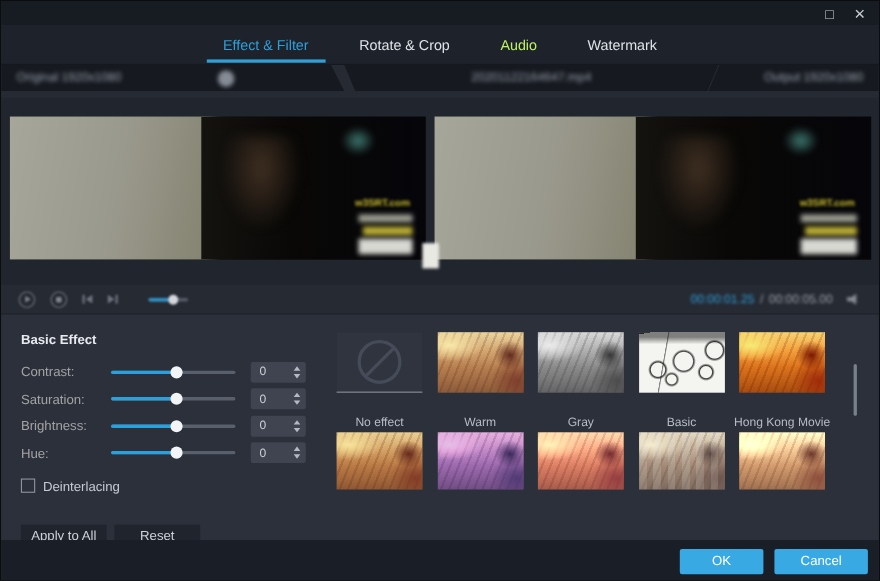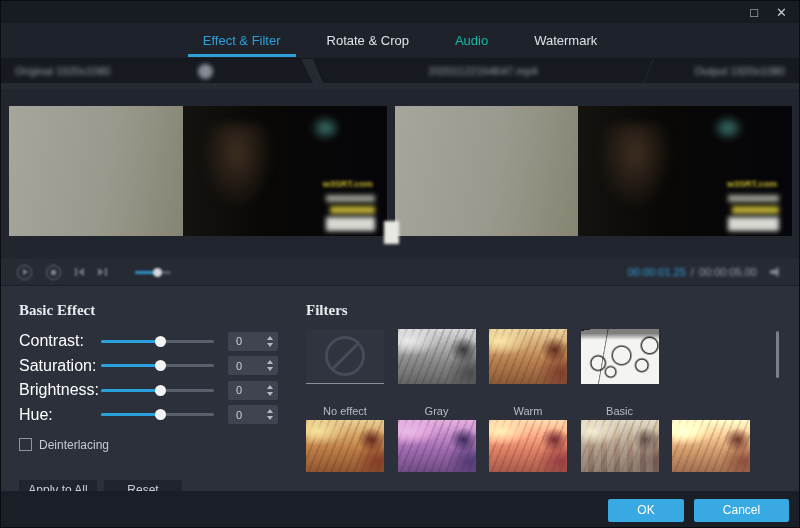--- a/index.html
+++ b/index.html
@@ -8,21 +8,21 @@
 
   
   .titlebar { height:22px; background:#171b22; display:flex; align-items:center; justify-content:flex-end; padding-right:12px; gap:18px; flex:0 0 auto; }
   .win-btn { color:#c7cbd2; font-size:13px; line-height:1; cursor:default; }
 
   
   .tabbar { height:36px; background:#1e222b; display:flex; align-items:stretch; justify-content:center; gap:16px; flex:0 0 auto; border-bottom:1px solid #14171d; }
   .tab { position:relative; display:flex; align-items:center; padding:0 15px; color:#dfe3e8; font-size:13px; }
   .tab.active { color:#2f9fd8; }
   .tab.active::after { content:""; position:absolute; left:0; right:0; bottom:1px; height:3px; background:#2f9fd8; }
-  .tab.hl { color:#14b8a6;text-align:center; }
+  .tab.hl { color:#bef264;text-align:center; }
 
   
   .infobar { height:30px; background:#262a33; position:relative; flex:0 0 auto; }
   .seg { position:absolute; top:0; height:24px; background:#161920; display:flex; align-items:center; }
   .seg-left { left:0; width:312px; clip-path:polygon(0 0, calc(100% - 12px) 0, 100% 100%, 0 100%); padding-left:14px; gap:0; }
   .seg-center { left:312px; width:340px; clip-path:polygon(0 0, 100% 0, calc(100% - 10px) 100%, 10px 100%); justify-content:center; }
   .seg-right { right:0; width:155px; clip-path:polygon(10px 0, 100% 0, 100% 100%, 0 100%); justify-content:flex-end; padding-right:14px; }
   .seg .lbl { color:#9aa0aa; font-size:11px; filter:blur(2px); white-space:nowrap; }
   .eye { width:15px; height:15px; border-radius:50%; background:#868c96; margin-left:88px; filter:blur(2px); }
 
@@ -57,24 +57,24 @@
   .vol .knob { position:absolute; left:50%; top:-3px; width:9px; height:9px; background:#e8eaee; border-radius:50%; }
   .time { margin-left:auto; display:flex; align-items:center; gap:5px; font-size:11px; filter:blur(1.6px); }
   .t-cur { color:#2f9fd8; }
   .t-tot { color:#9aa0a8; }
   .spk { width:13px; height:10px; background:#8a9099; clip-path:polygon(0 32%, 32% 32%, 65% 0, 65% 100%, 32% 68%, 0 68%); margin-left:8px; }
 
   
   .panel { height:205px; background:#2b303b; display:flex; flex:0 0 auto; }
   .col-left { width:292px; padding:16px 0 0 18px; flex:0 0 auto; }
   .col-right { flex:1; padding:16px 0 0 13px; position:relative; }
-  .h1 { color:#e8eaee; font-size:15px; font-weight:bold; margin-bottom:10px;font-family:Liberation Serif, serif; }
+  .h1 { color:#e8eaee; font-size:12px; font-weight:bold; margin-bottom:10px; }
 
   .srow { display:flex; align-items:center; height:24.5px; }
-  .srow .slabel { width:82px; color:#ffffff; font-size:16px; }
+  .srow .slabel { width:82px; color:#a3a3a3; font-size:12px; }
   .track { position:relative; width:113px; height:3px; background:#5a606b; border-radius:2px; }
   .track .fill { position:absolute; left:0; top:0; height:3px; width:52%; background:#2aa0dd; border-radius:2px; }
   .track .knob { position:absolute; left:52%; top:-4px; width:11px; height:11px; margin-left:-5px; background:#f2f4f6; border-radius:50%; }
   .spinbox { margin-left:14px; width:50px; height:19px; background:#3f4450; border-radius:2px; display:flex; align-items:center; }
   .spinval { color:#ccd0d7; font-size:11px; padding-left:8px; }
   .spin { margin-left:auto; padding-right:5px; display:flex; flex-direction:column; gap:3px; }
   .spin .up { width:0;height:0;border-left:3.5px solid transparent;border-right:3.5px solid transparent;border-bottom:4.5px solid #b4bac3; }
   .spin .down { width:0;height:0;border-left:3.5px solid transparent;border-right:3.5px solid transparent;border-top:4.5px solid #b4bac3; }
 
   .chkrow { display:flex; align-items:flex-start; margin-top:11px; gap:7px; }
@@ -123,21 +123,21 @@
       linear-gradient(100deg, transparent 0 30%, rgba(20,20,20,0.5) 30.5% 31%, transparent 32%),
       linear-gradient(180deg, rgba(30,30,30,0.55) 0 8%, transparent 20%),
       #f4f4f1;
   }
   .fscroll { position:absolute; right:20px; top:45px; width:3px; height:47px; background:#7a808a; border-radius:2px; }
 
   
   .footer { height:38px; background:#1a1e27; margin-top:auto; display:flex; align-items:center; justify-content:flex-end; gap:10px; padding-right:10px; flex:0 0 auto; }
   .blue-btn { height:23px; background:#38a9e2; color:#ffffff; font-size:12px; display:flex; align-items:center; justify-content:center; border-radius:2px; }
   .btn-ok { width:76px; }
-  .btn-cancel { width:95px; }
+  .btn-cancel { width:85px; }
 </style>
 </head>
 <body>
 
 <div class="window">
 
   <div class="titlebar">
     <span class="win-btn">□</span>
     <span class="win-btn">✕</span>
   </div>
@@ -287,40 +287,43 @@
         <span class="chklabel">Deinterlacing</span>
       </div>
 
       <div class="btnrow">
         <div class="dbtn">Apply to All</div>
         <div class="dbtn">Reset</div>
       </div>
     </div>
 
     <div class="col-right">
-      <div class="h1">Filters</div>
 
       <div class="frow">
         <div class="fcell">
           <div class="thumb no-effect">
             <div class="slash-circle"></div>
           </div>
           <span class="flabel">No effect</span>
         </div>
         <div class="fcell">
+          <div class="thumb scene f-warm"></div>
+          <span class="flabel">Warm</span>
+        </div>
+        <div class="fcell">
           <div class="thumb scene f-gray"></div>
           <span class="flabel">Gray</span>
         </div>
         <div class="fcell">
-          <div class="thumb scene f-warm"></div>
-          <span class="flabel">Warm</span>
-        </div>
-        <div class="fcell">
           <div class="thumb f-sketch"></div>
           <span class="flabel">Basic</span>
+        </div>
+        <div class="fcell">
+          <div class="thumb scene f-hk"></div>
+          <span class="flabel">Hong Kong Movie</span>
         </div>
       </div>
 
       <div class="frow frow2">
         <div class="fcell">
           <div class="thumb r2 scene f-warm2"></div>
           <span class="flabel"></span>
         </div>
         <div class="fcell">
           <div class="thumb r2 scene f-purple"></div>

